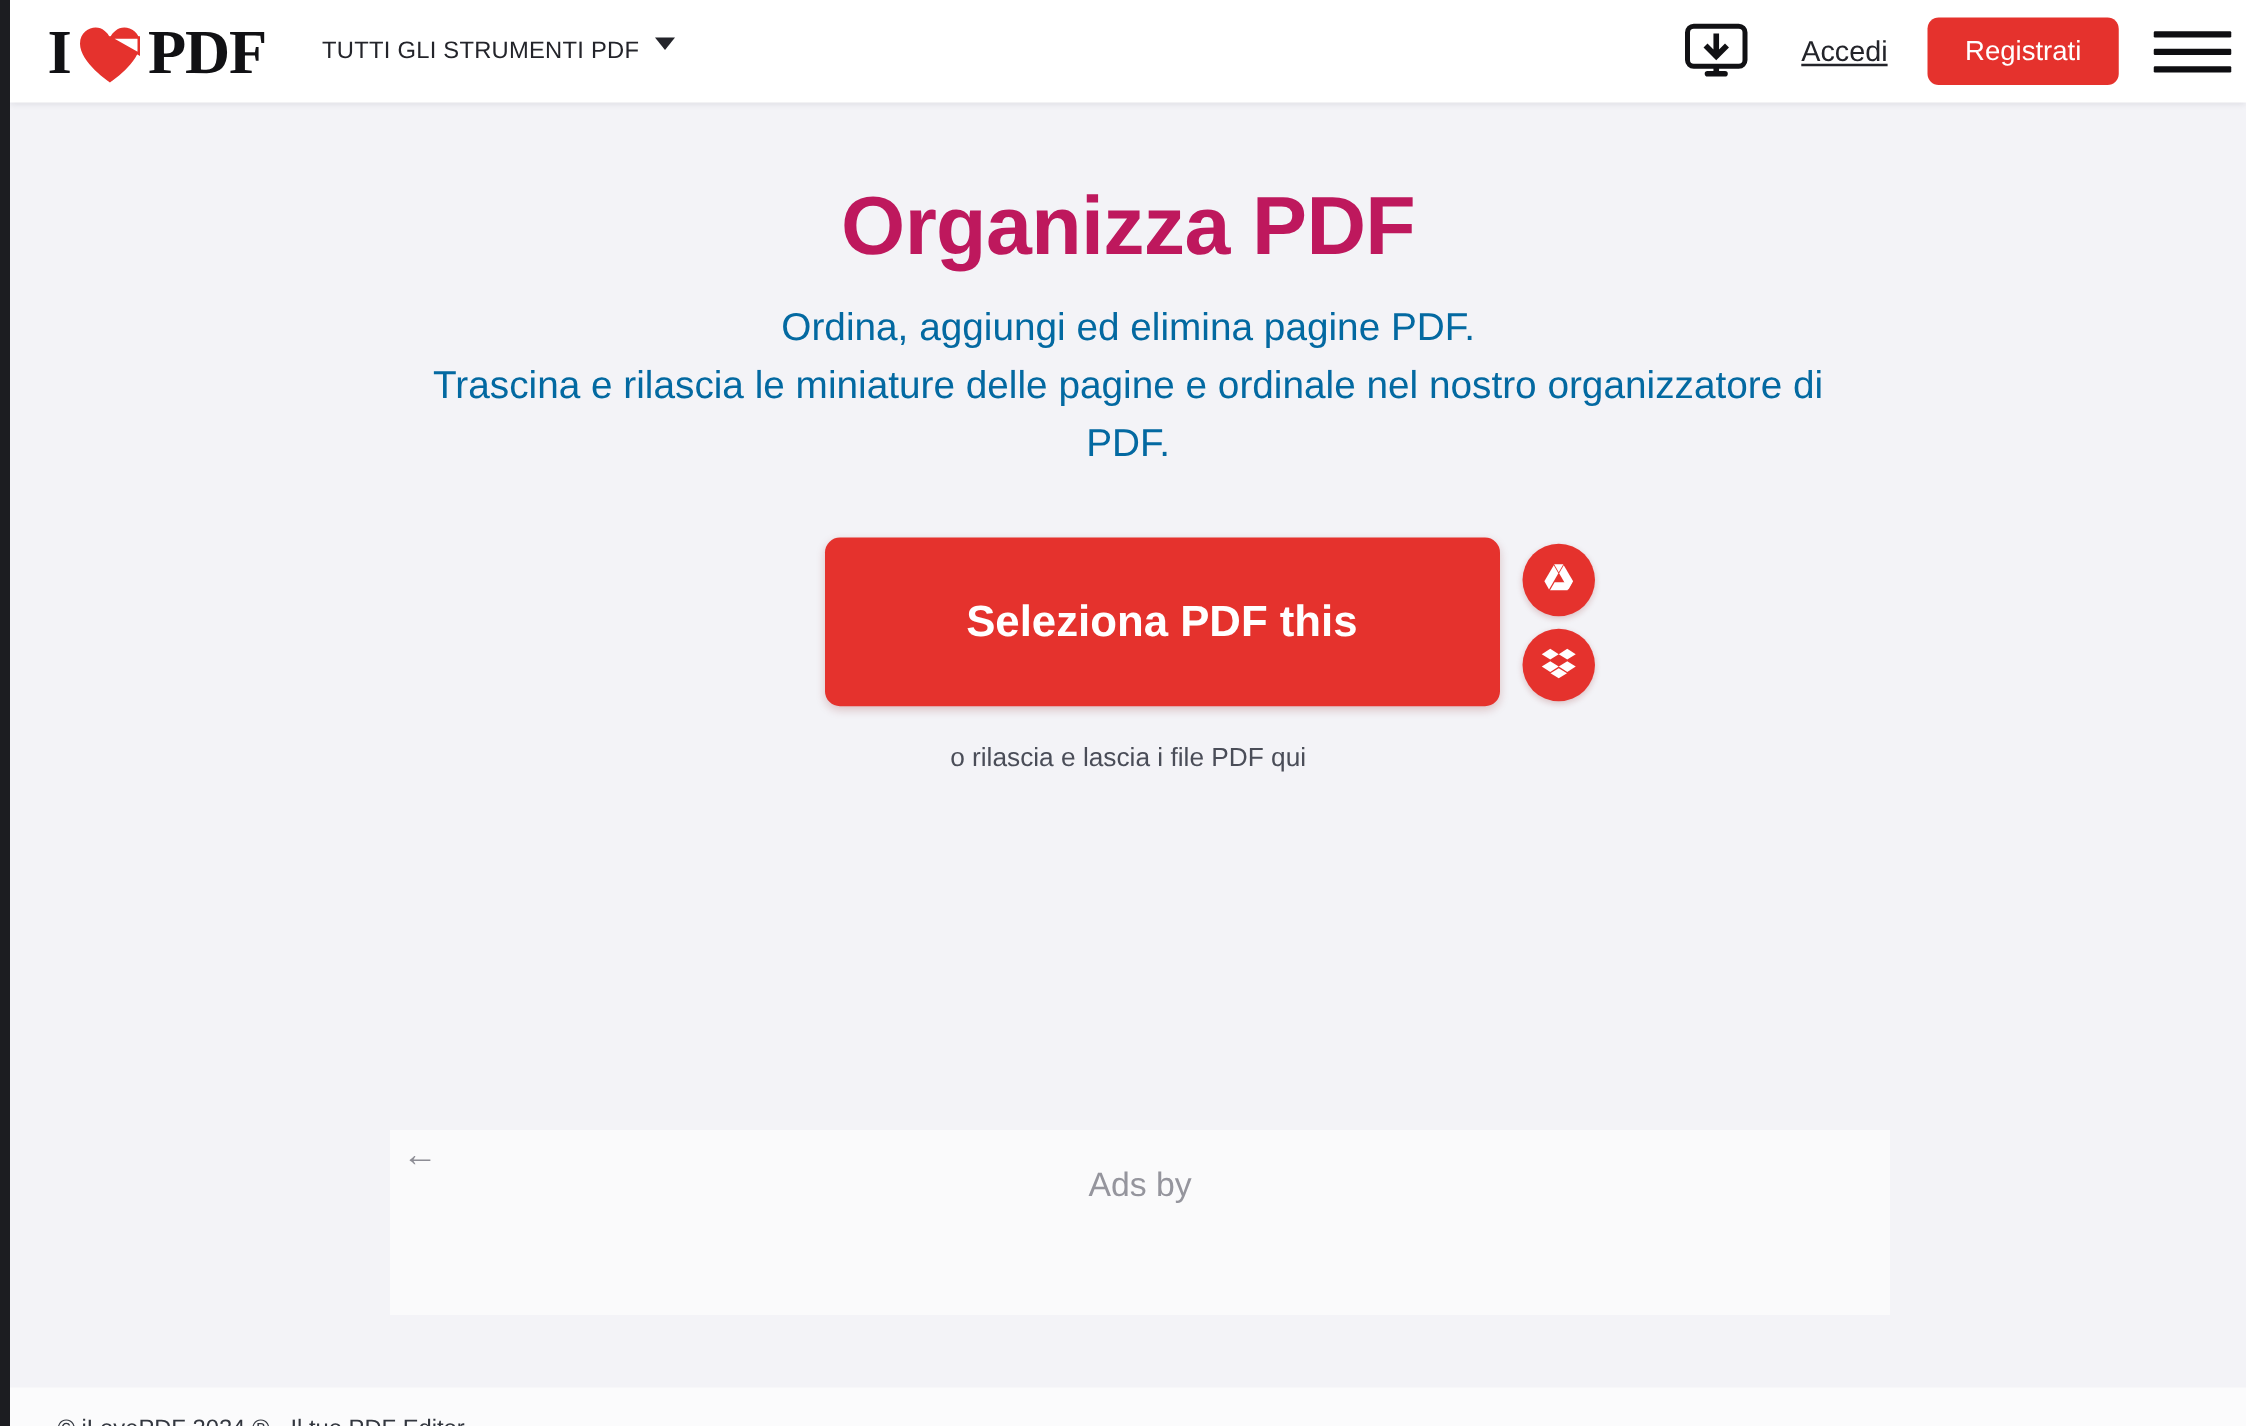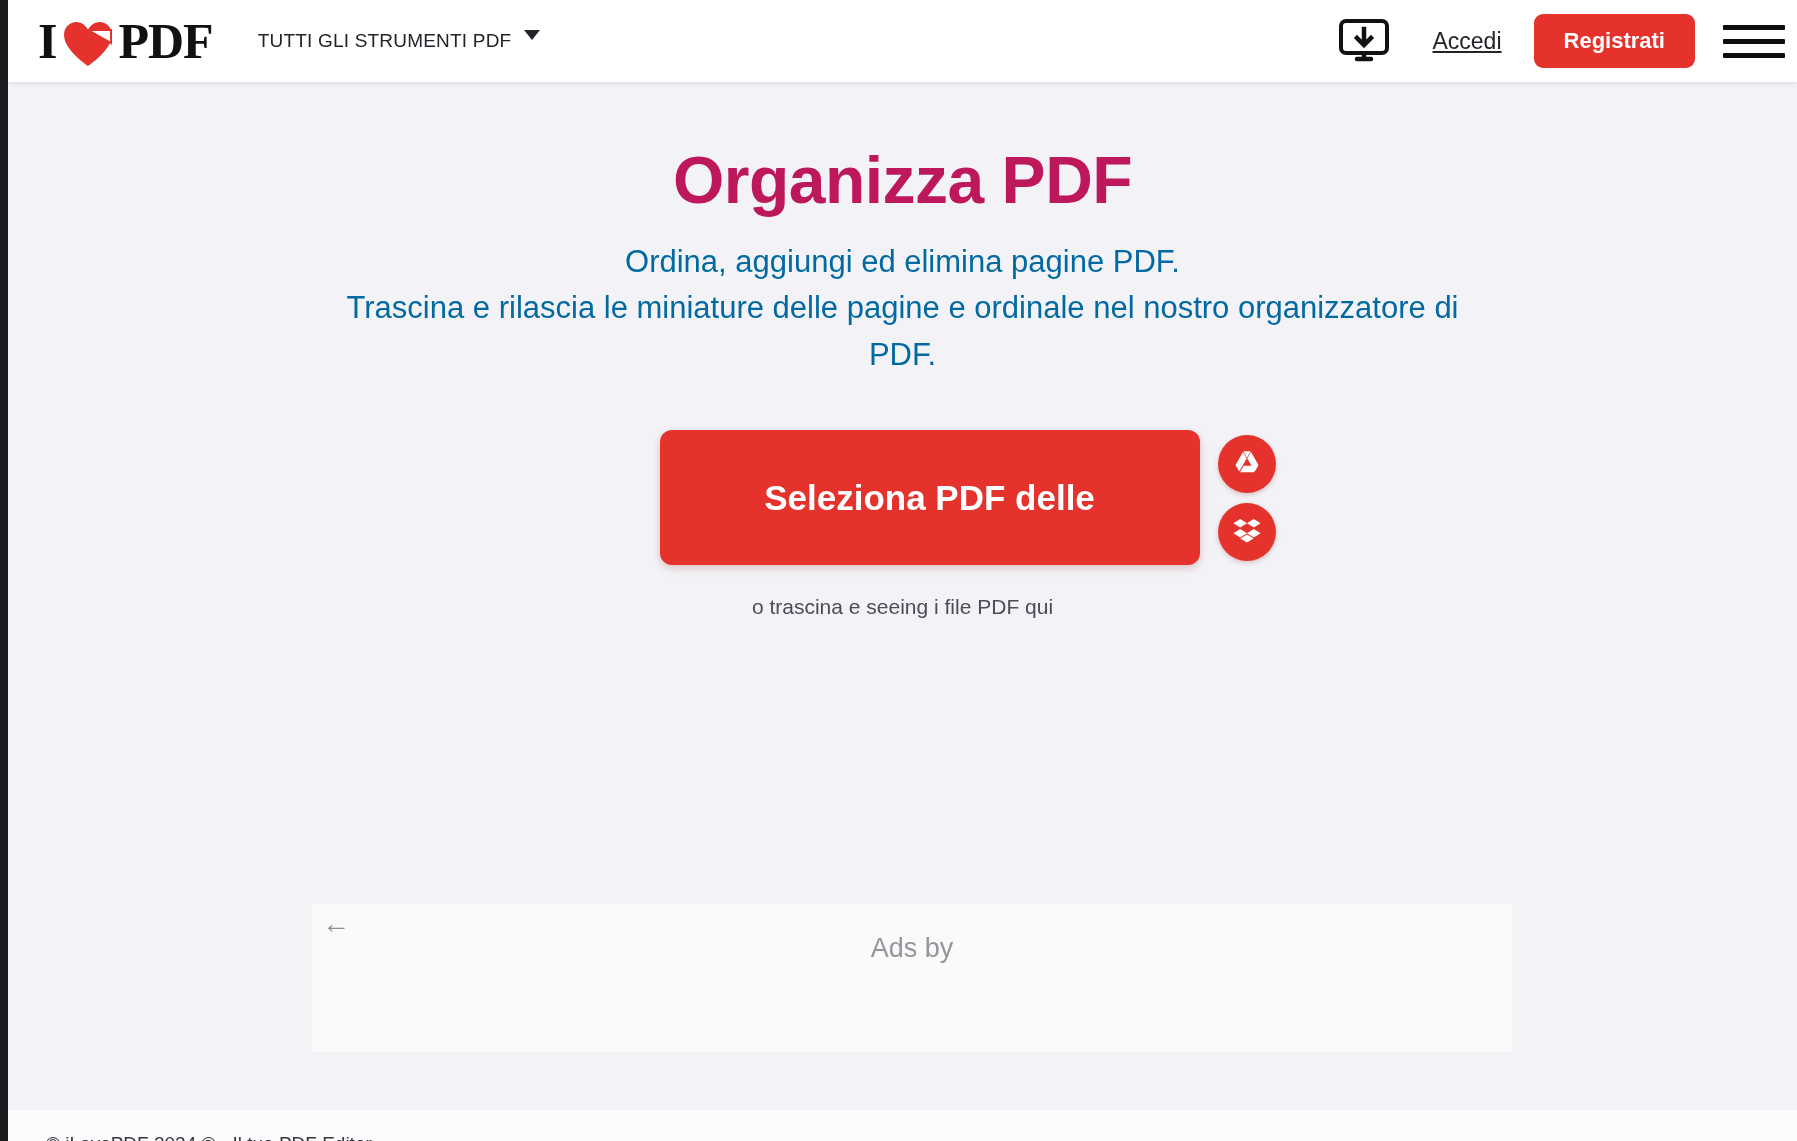--- a/index.html
+++ b/index.html
@@ -107,21 +107,21 @@
     cursor: pointer;
     margin-right: 32px;
     white-space: nowrap;
     text-decoration: underline;
   }
 
   .signup-btn {
     background: #e5322d;
     color: #ffffff;
     font-size: 22px;
-    font-weight: bold;
+    font-weight: normal;
     border: none;
     border-radius: 9px;
     padding: 14px 30px;
     cursor: pointer;
     font-family: "Liberation Sans", sans-serif;
     white-space: nowrap;
   }
 
   .hamburger {
     width: 62px;
@@ -343,21 +343,21 @@
 
     <h1 class="title">Organizza PDF</h1>
 
     <p class="subtitle">
       <span>Ordina, aggiungi ed elimina pagine PDF.</span><br>
       <span>Trascina e rilascia le miniature delle pagine e ordinale nel nostro organizzatore di PDF.</span>
     </p>
 
     <div class="uploader">
 
-      <button class="select-btn">Seleziona PDF delle</button>
+      <button class="select-btn">Seleziona PDF this</button>
 
       <div class="cloud-col">
 
         <button class="cloud-btn">
           <span>
             <svg width="30" height="30" viewBox="0 0 30 30" aria-hidden="true">
               <path d="M11.2 4.2 L18.8 4.2 L26.3 17.2 L22.5 23.6 L7.4 23.6 Z" fill="none"></path>
               <path d="M11.3 4.3 L18.7 4.3 L15 10.8 Z" fill="#ffffff"></path>
               <path d="M11.0 5.1 L14.7 11.6 L7.2 24.5 L3.5 18.0 Z" fill="#ffffff"></path>
               <path d="M19.0 5.1 L26.5 18.0 L22.8 24.5 L15.3 11.6 Z" fill="#ffffff"></path>
@@ -374,21 +374,21 @@
               <path d="M8.2 13.9 L15 18.2 L8.2 22.5 L1.4 18.2 Z" fill="#ffffff"></path>
               <path d="M21.8 13.9 L28.6 18.2 L21.8 22.5 L15 18.2 Z" fill="#ffffff"></path>
               <path d="M15 19.5 L21.6 23.6 L15 27.6 L8.4 23.6 Z" fill="#ffffff"></path>
             </svg>
           </span>
         </button>
 
       </div>
     </div>
 
-    <p class="drop-hint">o trascina e seeing i file PDF qui</p>
+    <p class="drop-hint">o rilascia e lascia i file PDF qui</p>
 
   </main>
 
   <section class="ad-block">
     <span class="ad-back-arrow">←</span>
     <div class="ad-by">Ads by</div>
   </section>
 
   <div class="footer-strip"></div>
   <div class="footer-text">© iLovePDF 2024 ® - Il tuo PDF Editor</div>

